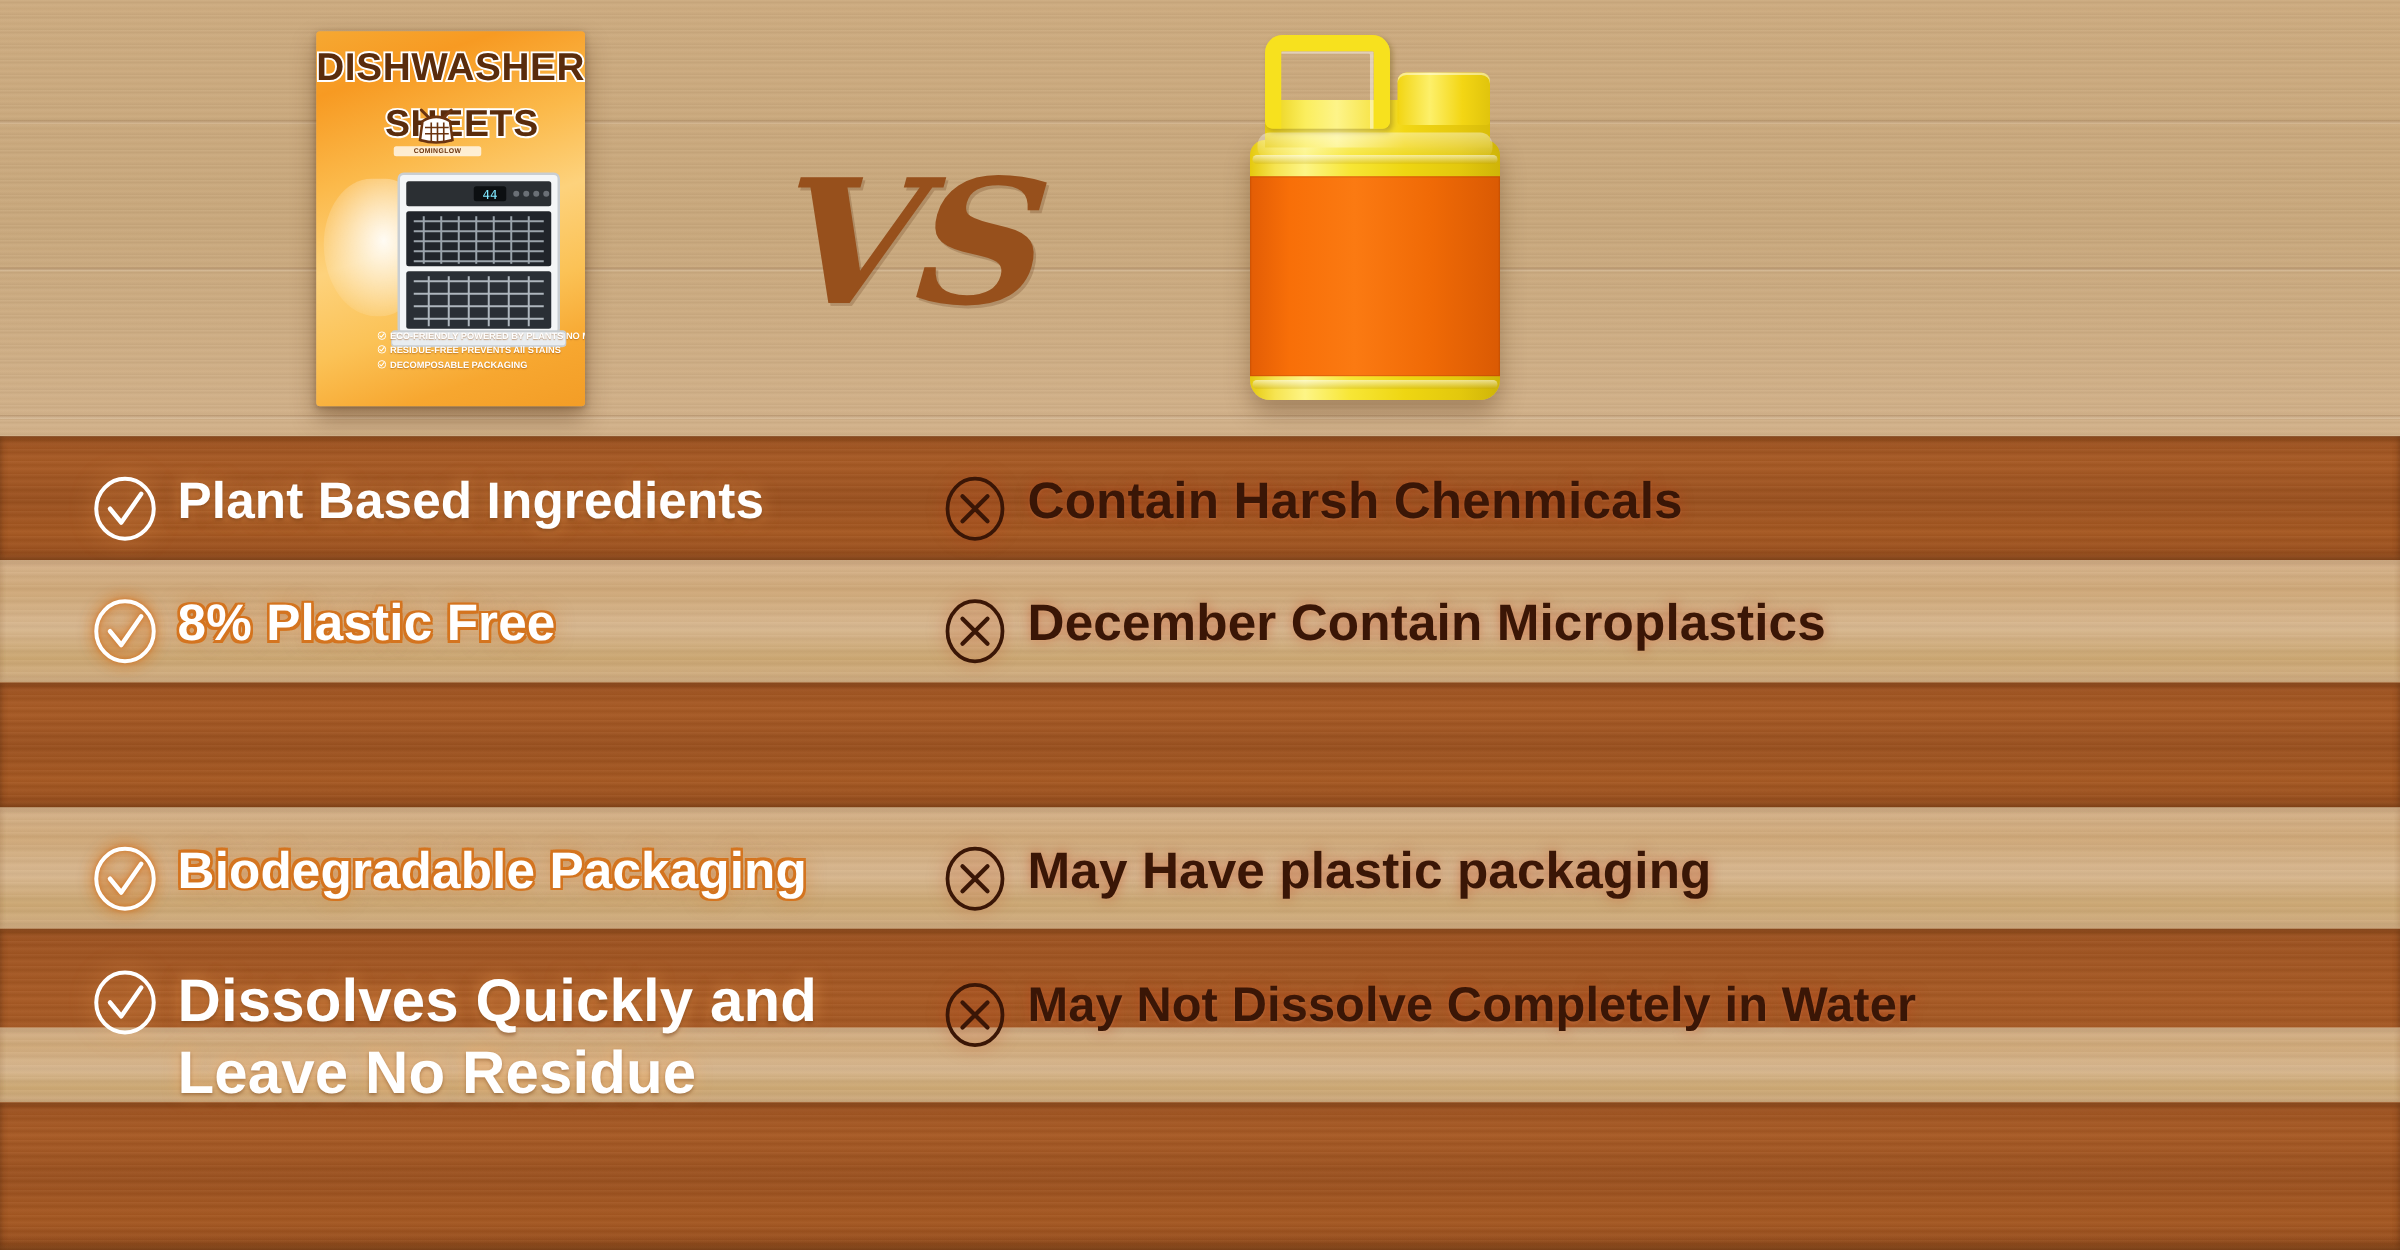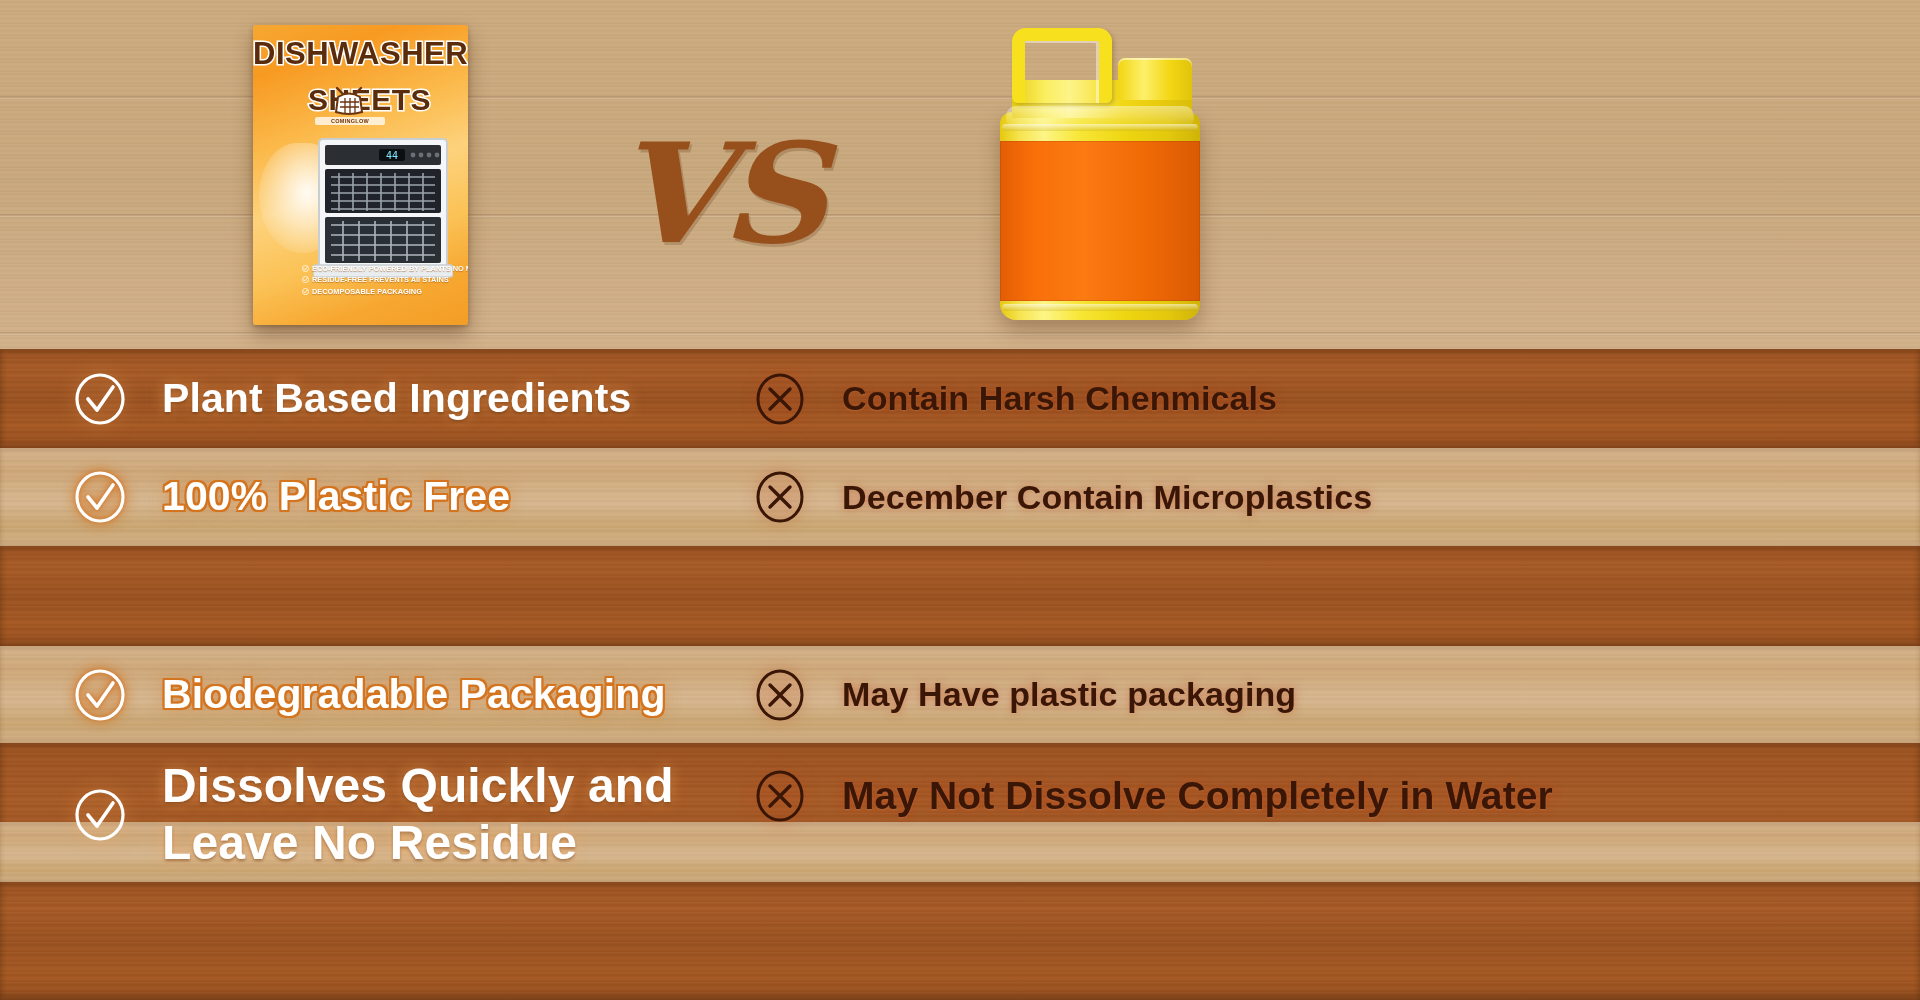--- a/index.html
+++ b/index.html
@@ -33,40 +33,40 @@
     background:
       repeating-linear-gradient(180deg,
         rgba(255,255,255,.05) 0px, rgba(0,0,0,.035) 3px,
         rgba(255,255,255,.04) 6px, rgba(0,0,0,.025) 10px),
       linear-gradient(180deg,#d6b38b 0%,#cfa878 25%,#d8b78f 55%,#cba671 80%,#d3b085 100%);
     box-shadow:inset 0 2px 5px rgba(120,80,45,.18),inset 0 -2px 5px rgba(120,80,45,.16);
   }
 
   
   .row{position:absolute;left:0;width:1920px;display:flex;align-items:center;}
-  .cell{display:flex;align-items:center;gap:34px;}
+  .cell{display:flex;align-items:flex-start;gap:14px;margin-top:16px;}
   .cell.left{position:absolute;left:72px;}
   .cell.right{position:absolute;left:752px;}
 
   .ico{flex:0 0 auto;width:56px;height:56px;position:relative;}
   .ico svg{display:block;width:56px;height:56px;}
 
   .feat{font-weight:700;letter-spacing:.1px;line-height:1.06;}
 
   
   .feat.pro{color:#ffffff;font-size:41px;}
   .feat.pro.on-dark{text-shadow:0 0 14px rgba(255,170,90,.55),0 2px 3px rgba(80,35,5,.45);}
   .feat.pro.on-light{
     text-shadow:
       -2px -2px 0 #d4741f, 2px -2px 0 #d4741f, -2px 2px 0 #d4741f, 2px 2px 0 #d4741f,
       0 -2px 0 #d4741f, 0 2px 0 #d4741f, -2px 0 0 #d4741f, 2px 0 0 #d4741f,
       0 0 16px rgba(210,110,25,.55);
   }
   
-  .feat.con{color:#3a1606;font-size:34px;
+  .feat.con{color:#3a1606;font-size:41px;
     text-shadow:0 0 10px rgba(190,60,20,.50),0 1px 2px rgba(255,200,150,.20);}
 
   .ico.pro svg path,.ico.pro svg ellipse{stroke:#ffffff;}
   .ico.pro{filter:drop-shadow(0 0 9px rgba(255,170,90,.55));}
   .ico.pro.on-light{filter:drop-shadow(0 0 6px rgba(210,110,25,.85)) drop-shadow(0 0 2px rgba(210,110,25,.9));}
   .ico.con{filter:drop-shadow(0 0 7px rgba(190,60,20,.55));}
   .ico.con svg path,.ico.con svg ellipse{stroke:#3a1606;}
 
   
   .vs{position:absolute;left:600px;top:108px;width:260px;height:170px;
@@ -248,21 +248,21 @@
   </div>
 
   <div class="row" style="top:448px;height:98px">
     <div class="cell left">
       <span class="ico pro on-light">
         <svg viewBox="0 0 56 56">
           <ellipse cx="28" cy="28" rx="23" ry="24" fill="none" stroke-width="3.2"></ellipse>
           <path d="M16 28 L25 39 L41 16" fill="none" stroke-width="3.6" stroke-linecap="round" stroke-linejoin="round"></path>
         </svg>
       </span>
-      <span class="feat pro on-light">100% Plastic Free</span>
+      <span class="feat pro on-light">8% Plastic Free</span>
     </div>
     <div class="cell right">
       <span class="ico con">
         <svg viewBox="0 0 56 56">
           <ellipse cx="28" cy="28" rx="22" ry="24" fill="none" stroke-width="3"></ellipse>
           <path d="M18 18 L38 38 M38 18 L18 38" fill="none" stroke-width="3.4" stroke-linecap="round"></path>
         </svg>
       </span>
       <span class="feat con">December Contain Microplastics</span>
     </div>

